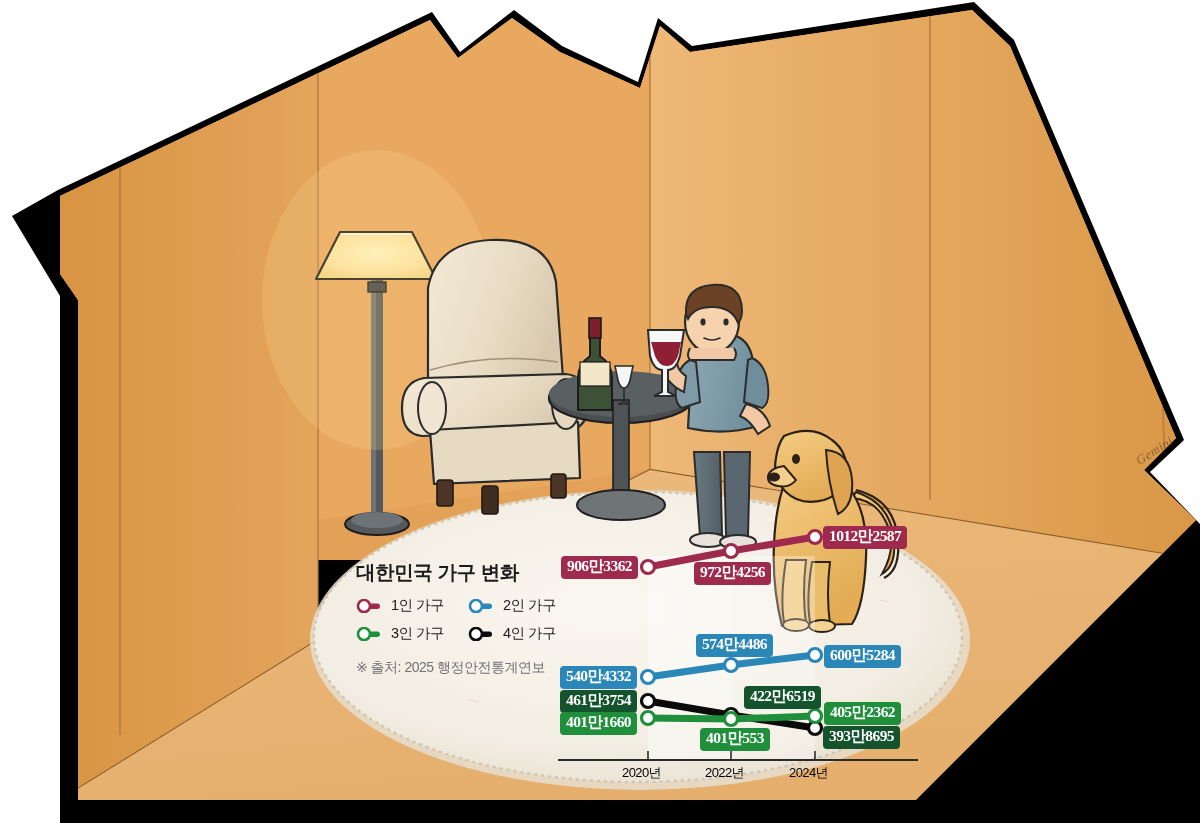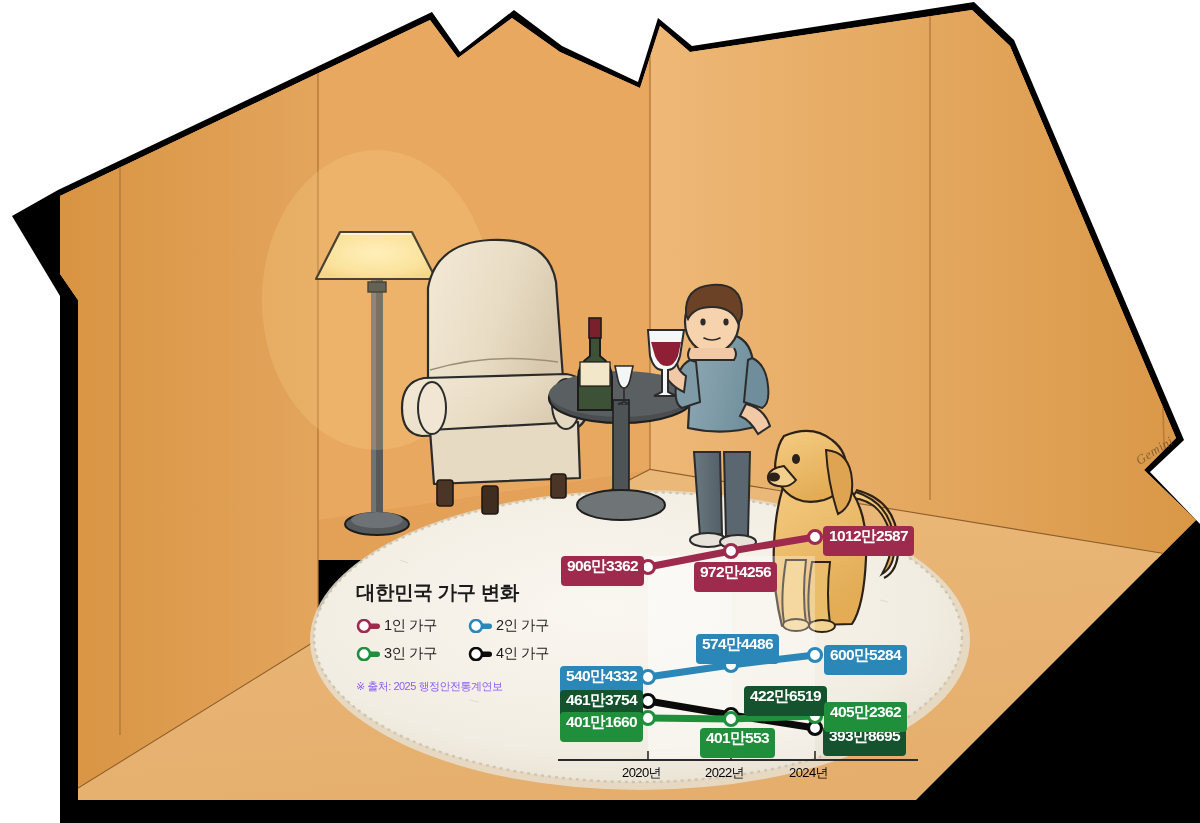--- a/index.html
+++ b/index.html
@@ -4,37 +4,37 @@
 <title>대한민국 가구 변화</title>
 <style>
   html,body{margin:0;padding:0;background:#ffffff;}
   body{width:1200px;height:823px;overflow:hidden;
        font-family:"Liberation Sans","DejaVu Sans",sans-serif;}
   #stage{position:relative;width:1200px;height:823px;background:#ffffff;}
   #stage svg.layer{position:absolute;left:0;top:0;width:1200px;height:823px;}
   .txtlayer{position:absolute;left:0;top:0;width:1200px;height:823px;pointer-events:none;}
 
   
-  .legendbox{position:absolute;left:356px;top:562px;width:230px;margin-top:20px;}
+  .legendbox{position:absolute;left:356px;top:562px;width:230px;}
   .chart-title{font-size:19.5px;font-weight:bold;color:#1b1b1b;letter-spacing:-0.4px;
                white-space:nowrap;line-height:1.1;}
   .chart-sub{font-size:14.5px;color:#232323;letter-spacing:-0.4px;margin-top:4px;
              white-space:nowrap;}
   .legend-grid{margin-top:13px;display:grid;grid-template-columns:112px 112px;
                row-gap:9px;column-gap:0px;}
-  .legend-item{display:flex;align-items:center;gap:3px;}
+  .legend-item{display:flex;align-items:center;gap:10px;}
   .legend-label{font-size:14.5px;color:#1b1b1b;letter-spacing:-0.5px;white-space:nowrap;}
   .legend-mark{width:25px;height:14px;flex:0 0 25px;}
-  .source{margin-top:16px;font-size:11px;color:#8b5cf6;letter-spacing:-0.5px;
+  .source{margin-top:16px;font-size:14px;color:#737373;letter-spacing:-0.5px;
           white-space:nowrap;}
 
   
   .dlabel{position:absolute;font-size:15.5px;font-weight:bold;color:#ffffff;
-          letter-spacing:-0.6px;white-space:nowrap;padding:1px 6px 10px 6px;
-          border-radius:4px;line-height:1.22;}
+          letter-spacing:-0.6px;white-space:nowrap;padding:1px 6px 3px 6px;
+          border-radius:4px;line-height:1.22;font-family:Liberation Serif, serif;}
   .dlabel.c1{background:#9e2b4e;}
   .dlabel.c2{background:#2a87b8;}
   .dlabel.c3{background:#1f8f3c;}
   .dlabel.c4{background:#14532d;}
 
   .axis-tick-label{position:absolute;font-size:13px;color:#000000;letter-spacing:-0.6px;
                    white-space:nowrap;}
 
   .watermark{position:absolute;left:1133px;top:455px;font-size:13px;color:#6b4a28;
              opacity:.72;transform:rotate(-32deg);transform-origin:left top;

